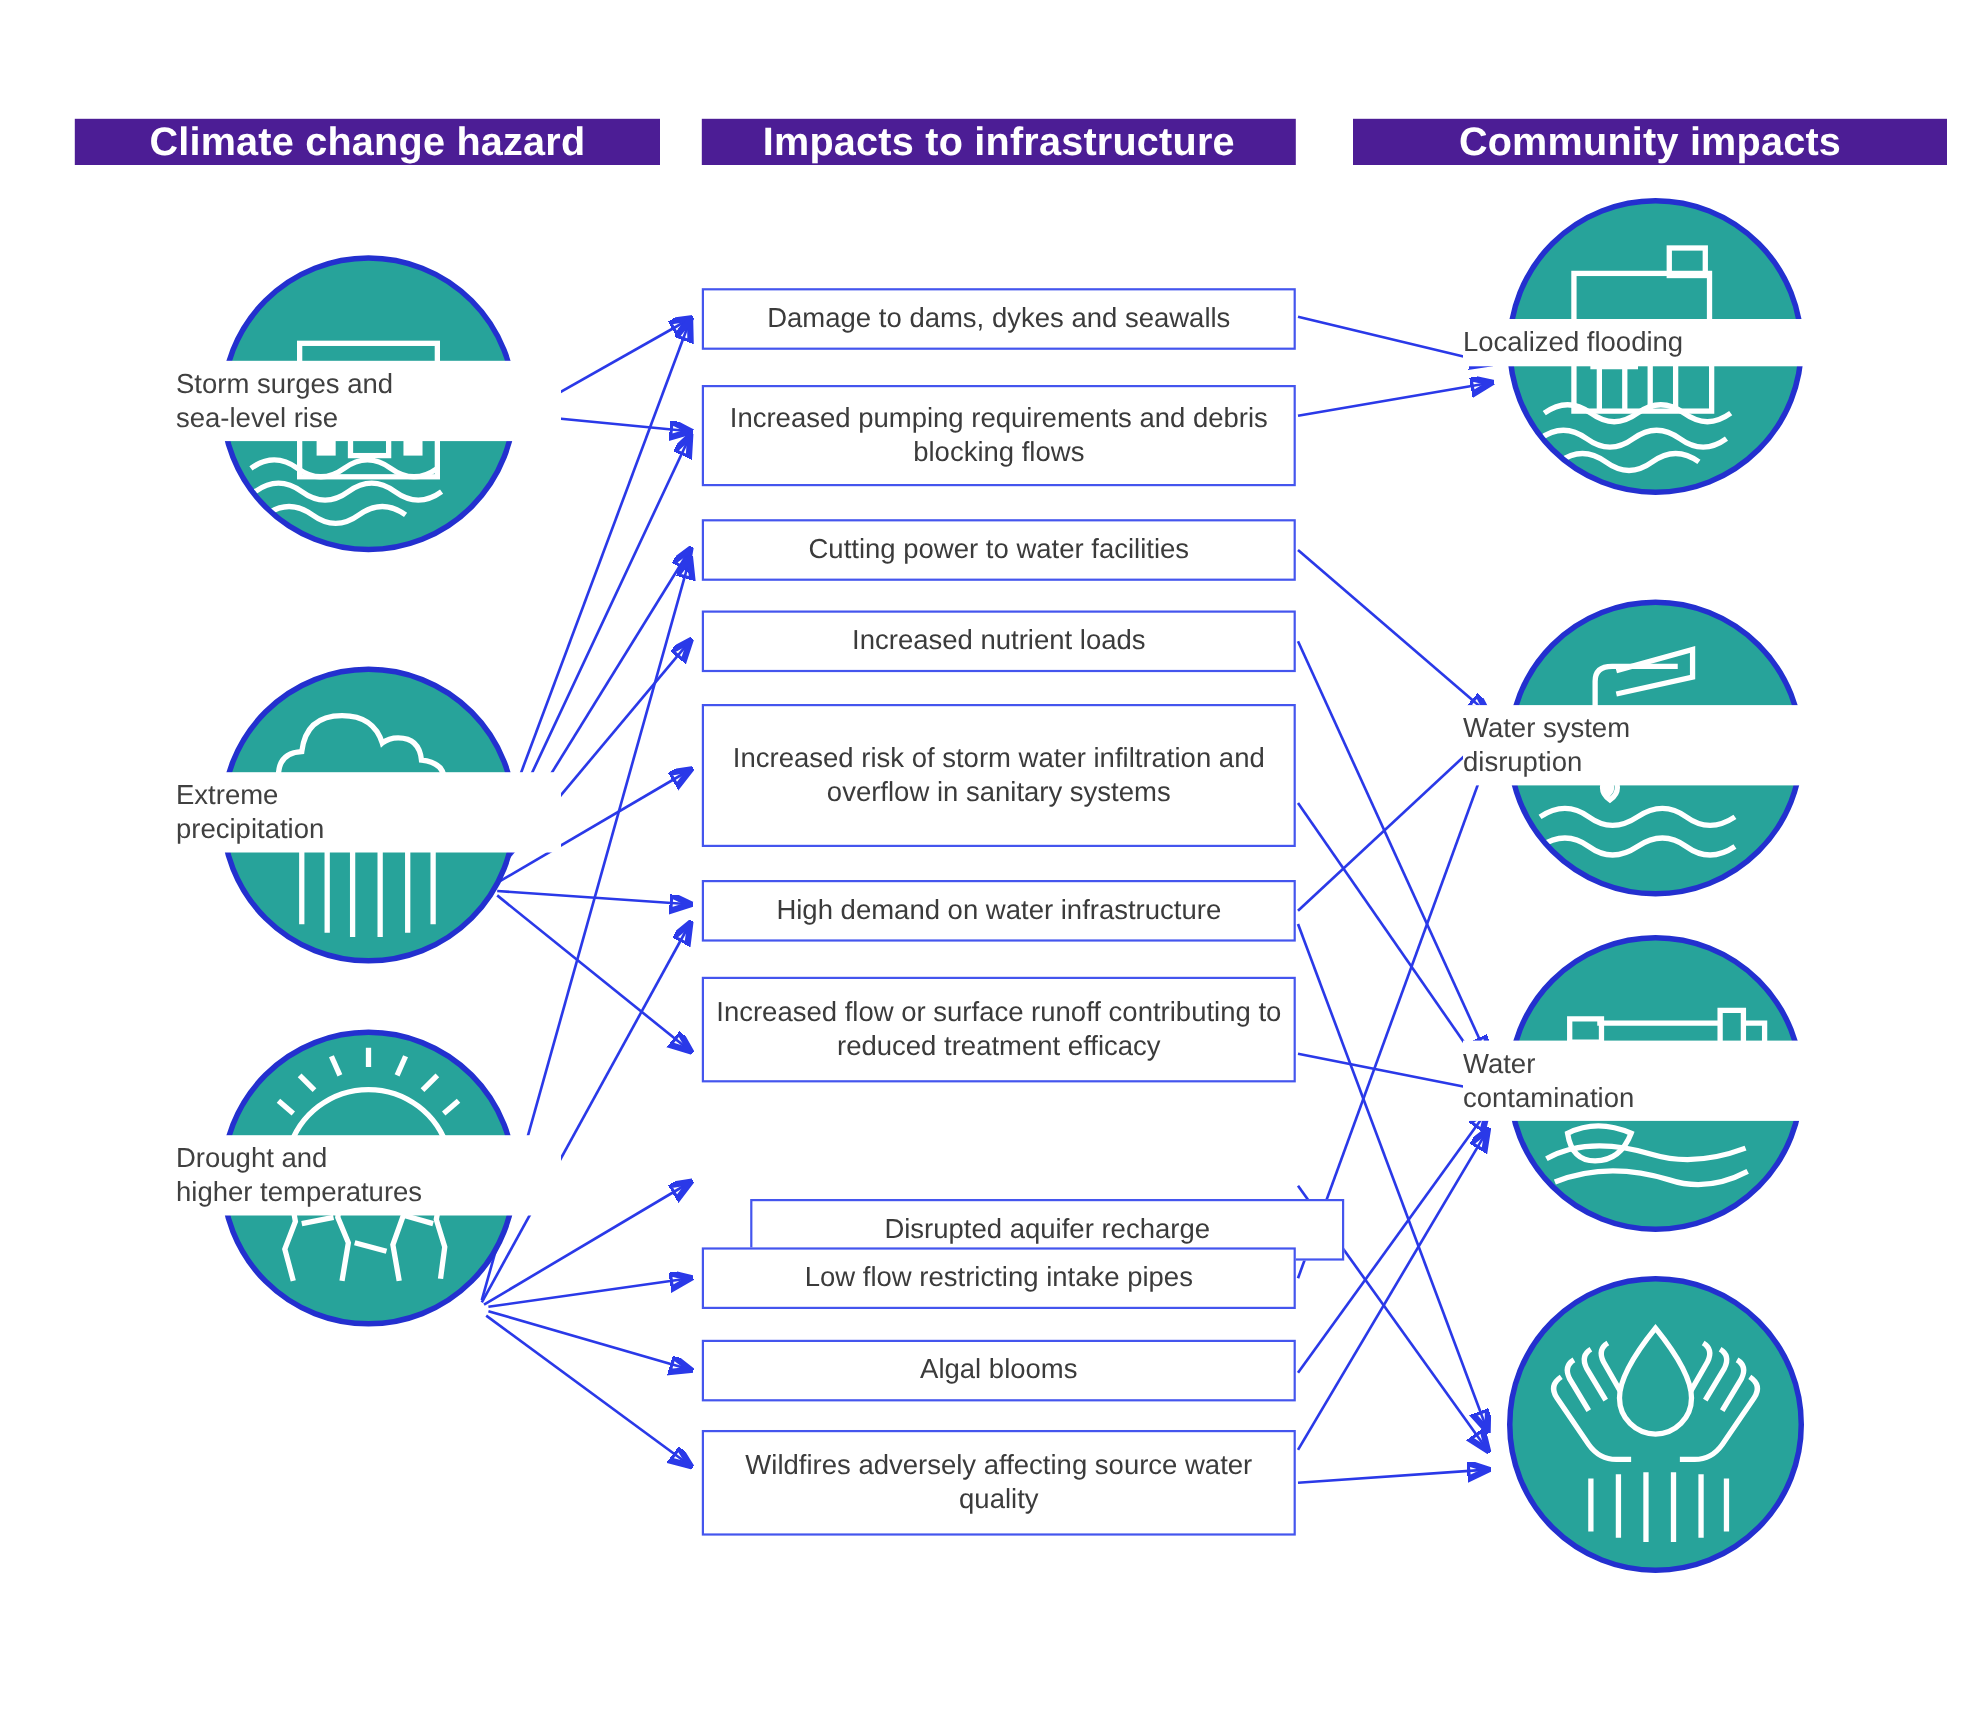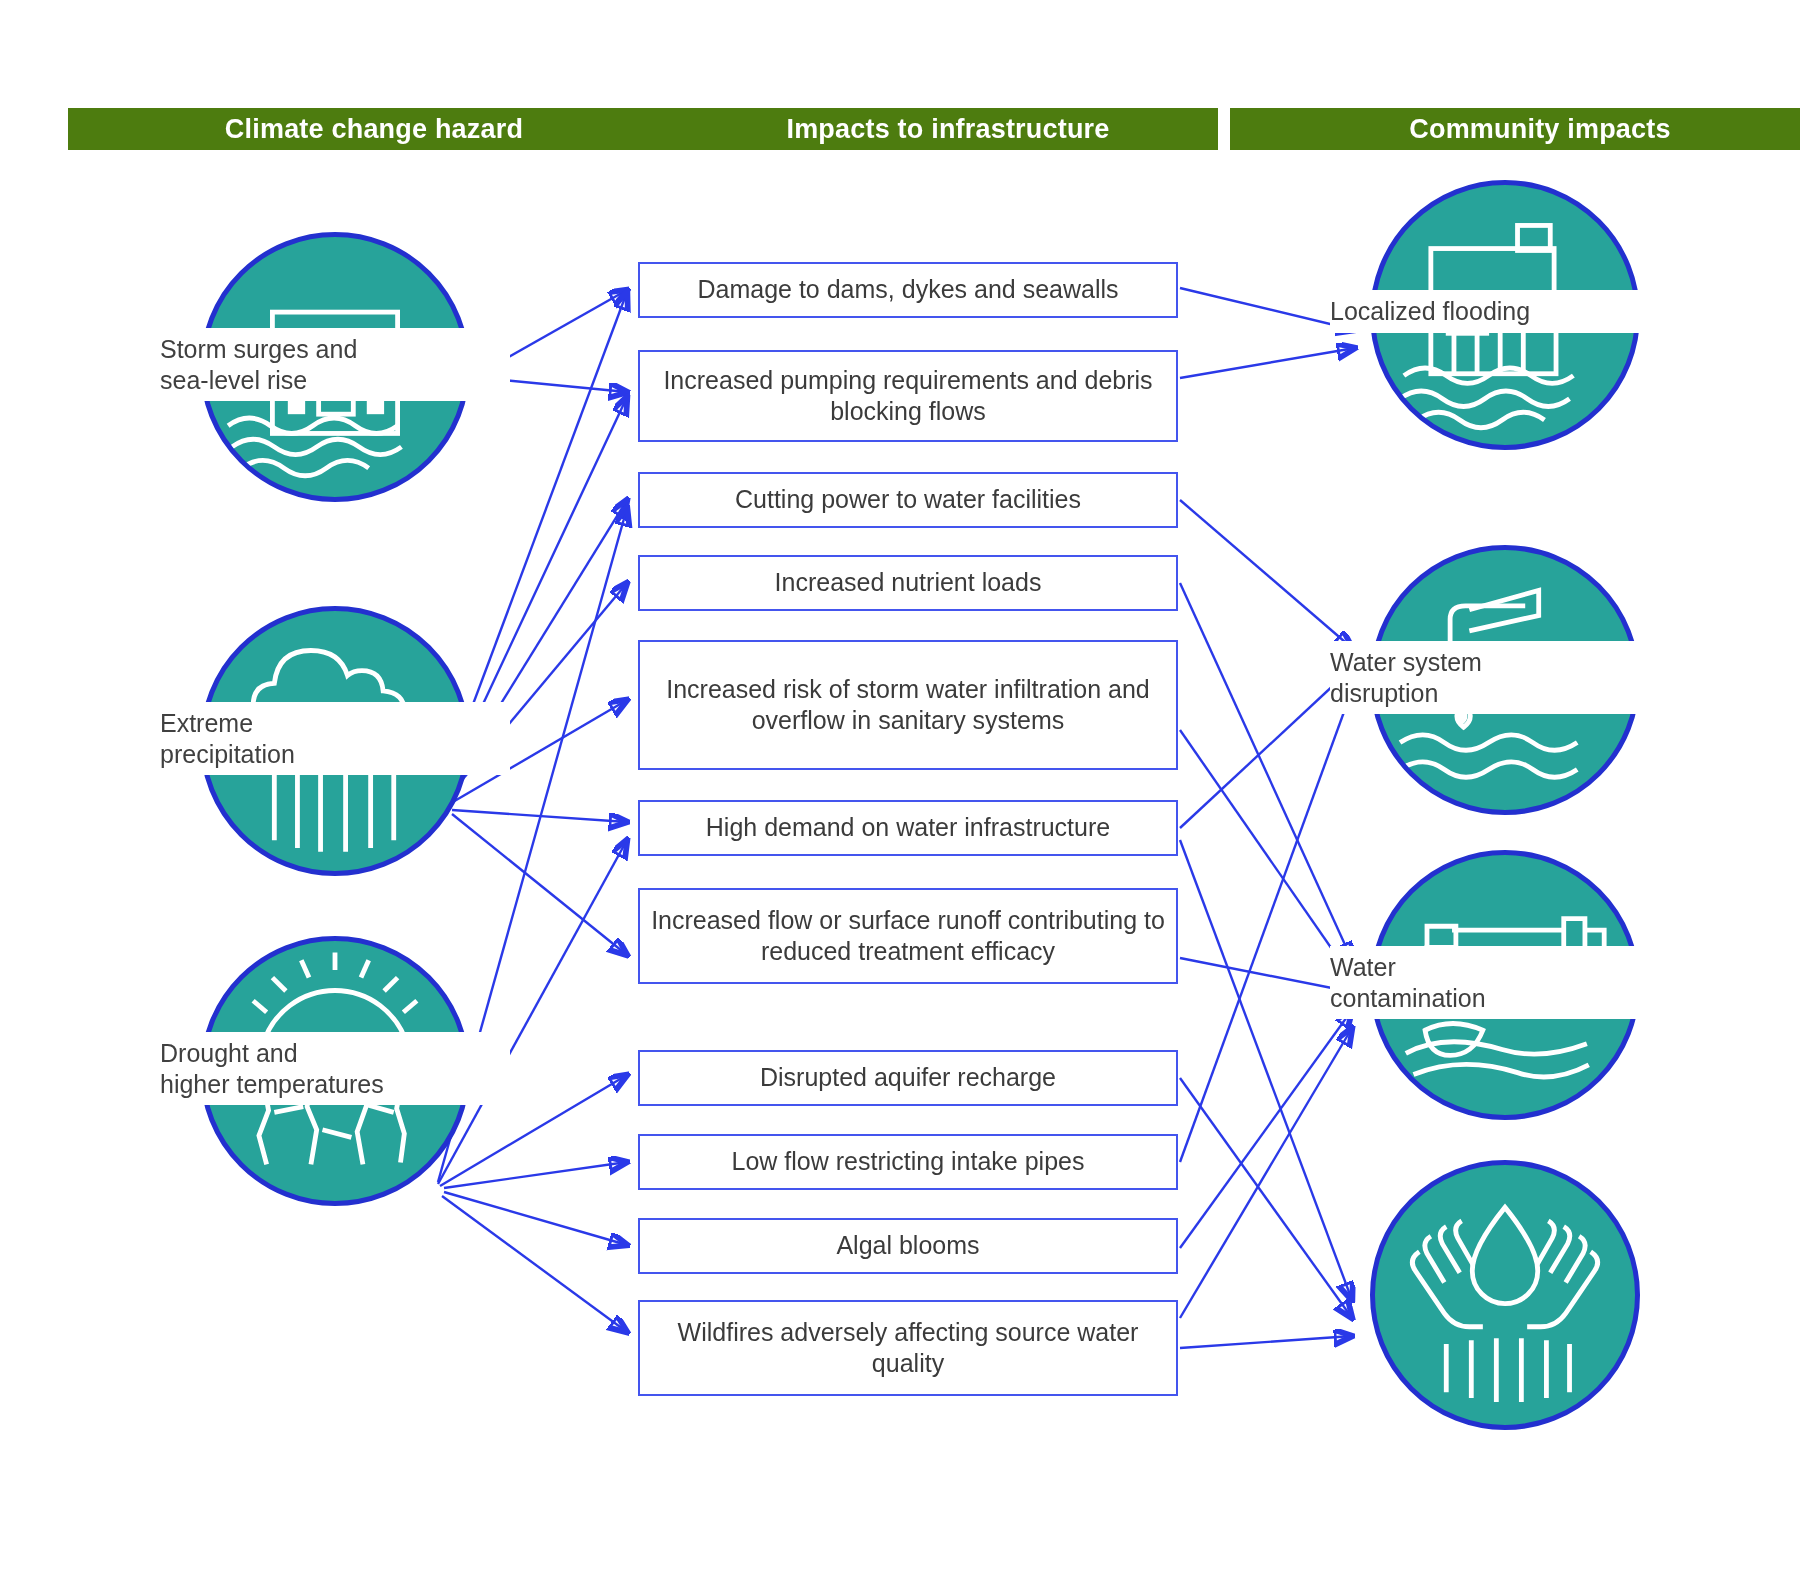--- a/index.html
+++ b/index.html
@@ -7,28 +7,27 @@
   body{
     width:1800px;height:1573px;position:relative;overflow:hidden;
     font-family:"Liberation Sans","DejaVu Sans",sans-serif;
     -webkit-font-smoothing:antialiased;
   }
   #stage{position:absolute;left:0;top:0;width:1800px;height:1573px;}
 
   
   .col-header{
     position:absolute;
-    background:#4d7c0f;
+    background:#4c1d95;
     color:#ffffff;
     font-weight:bold;
-    font-size:27px;
+    font-size:36px;
     letter-spacing:0.2px;
     display:flex;align-items:center;justify-content:center;
     height:42px;
-    padding-left:40px;
   }
   #hdr-hazard{left:68px;top:108px;width:532px;}
   #hdr-infra{left:638px;top:108px;width:540px;}
   #hdr-community{left:1230px;top:108px;width:540px;}
 
   
   .node{
     position:absolute;
     width:270px;height:270px;
   }
@@ -227,21 +226,21 @@
     </div>
   </div>
 
   <div class="ibox" style="top:262px;height:56px;">Damage to dams, dykes and seawalls</div>
   <div class="ibox" style="top:350px;height:92px;">Increased pumping requirements and debris blocking flows</div>
   <div class="ibox" style="top:555px;height:56px;">Increased nutrient loads</div>
   <div class="ibox" style="top:472px;height:56px;">Cutting power to water facilities</div>
   <div class="ibox" style="top:640px;height:130px;">Increased risk of storm water infiltration and overflow in sanitary systems</div>
   <div class="ibox" style="top:800px;height:56px;">High demand on water infrastructure</div>
   <div class="ibox" style="top:888px;height:96px;">Increased flow or surface runoff contributing to reduced treatment efficacy</div>
-  <div class="ibox" style="top:1050px;height:56px;">Disrupted aquifer recharge</div>
+  <div class="ibox" style="top:1090px;height:56px;margin-left:44px;">Disrupted aquifer recharge</div>
   <div class="ibox" style="top:1134px;height:56px;">Low flow restricting intake pipes</div>
   <div class="ibox" style="top:1218px;height:56px;">Algal blooms</div>
   <div class="ibox" style="top:1300px;height:96px;">Wildfires adversely affecting source water quality</div>
 
   <div class="node" id="node-flood">
     <div class="disc">
       <svg viewBox="0 0 270 270">
         <g stroke="#ffffff" stroke-width="5" fill="none">
           <rect x="58" y="66" width="128" height="52"></rect>
           <rect x="148" y="42" width="34" height="26"></rect>

